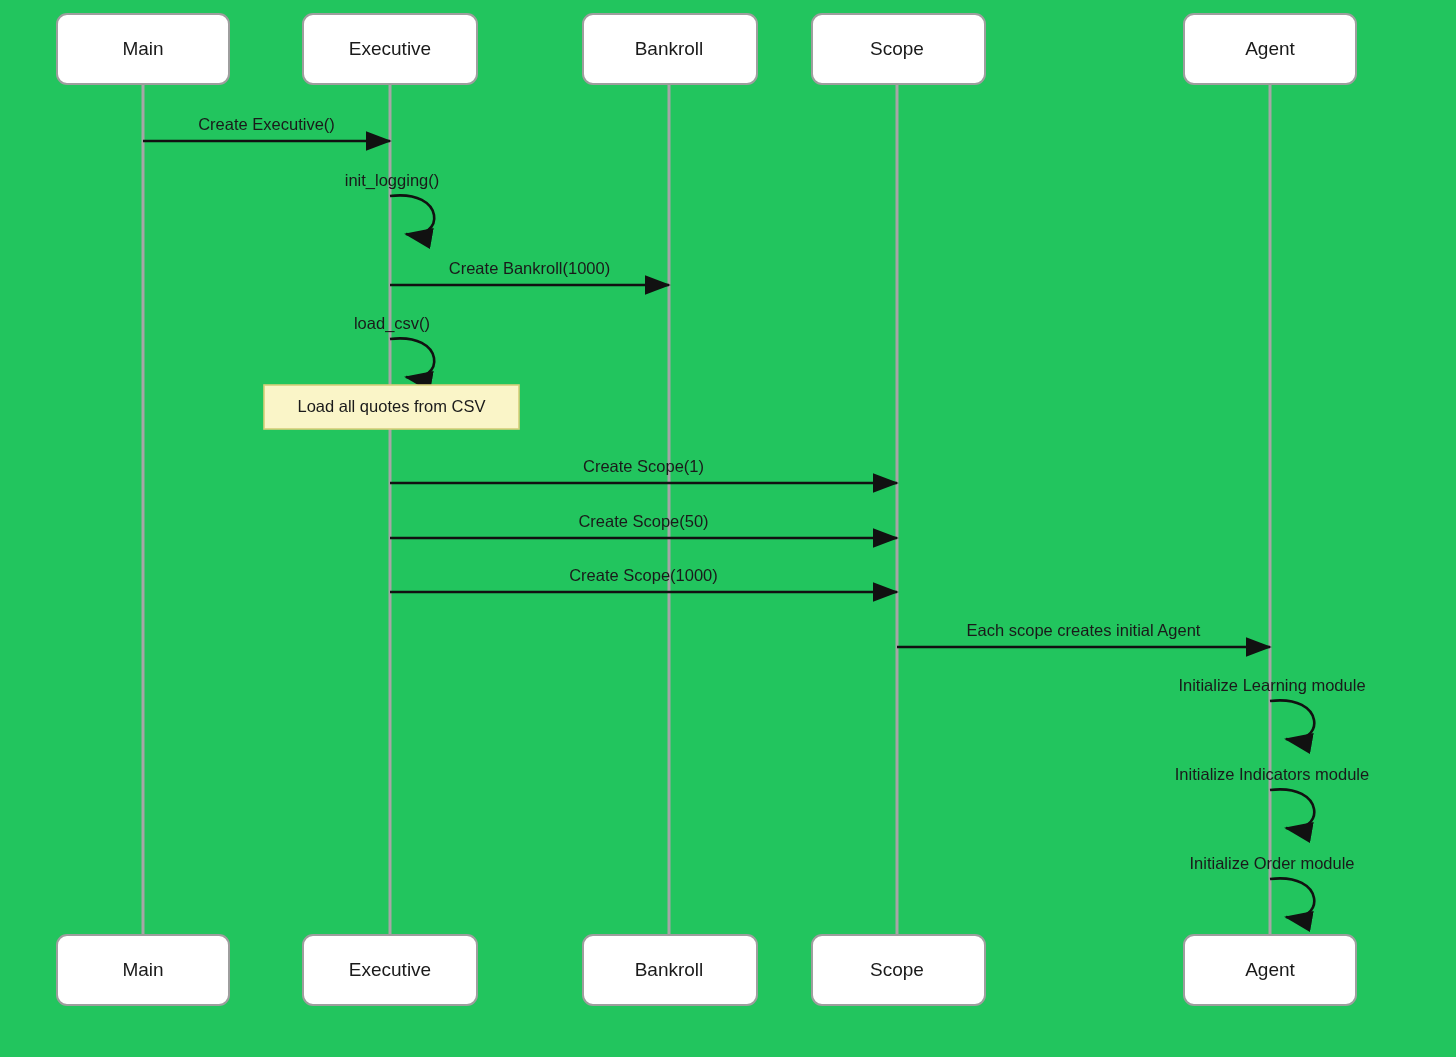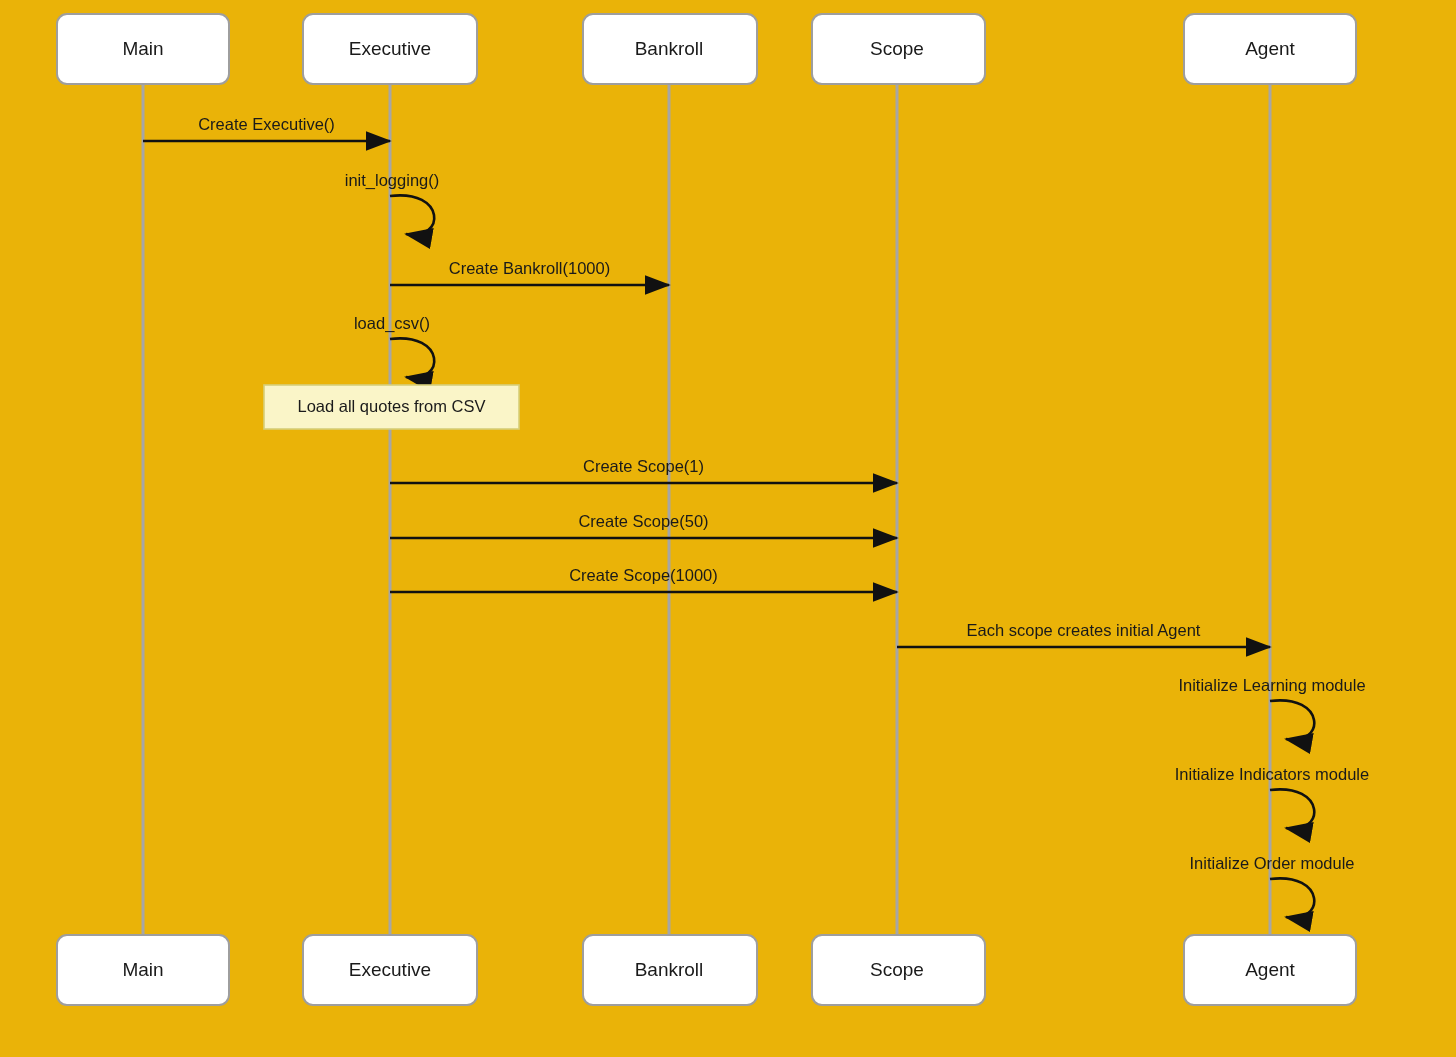--- a/index.html
+++ b/index.html
@@ -7,21 +7,21 @@
     padding: 0;
     background: #ffffff;
   }
   body {
     font-family: "Liberation Sans", sans-serif;
   }
   #diagram-root {
     position: relative;
     width: 1456px;
     height: 1057px;
-    background: #eab308;
+    background: #22c55e;
     overflow: hidden;
   }
   svg#seq-svg {
     position: absolute;
     top: 0;
     left: 0;
     width: 1456px;
     height: 1057px;
     display: block;
   }

